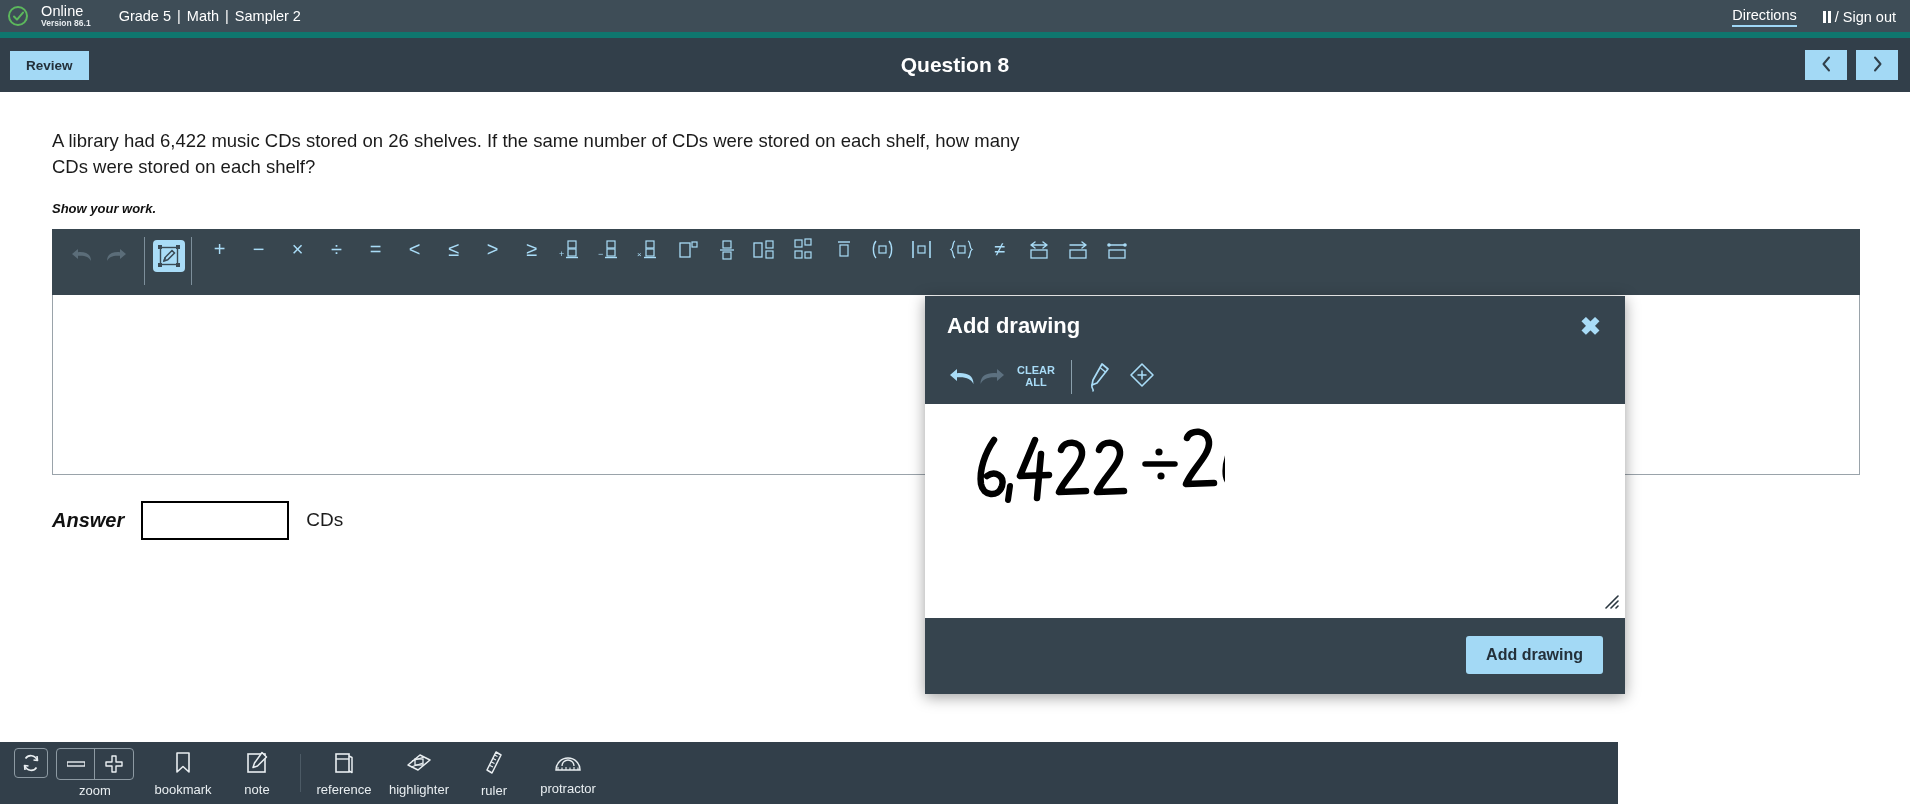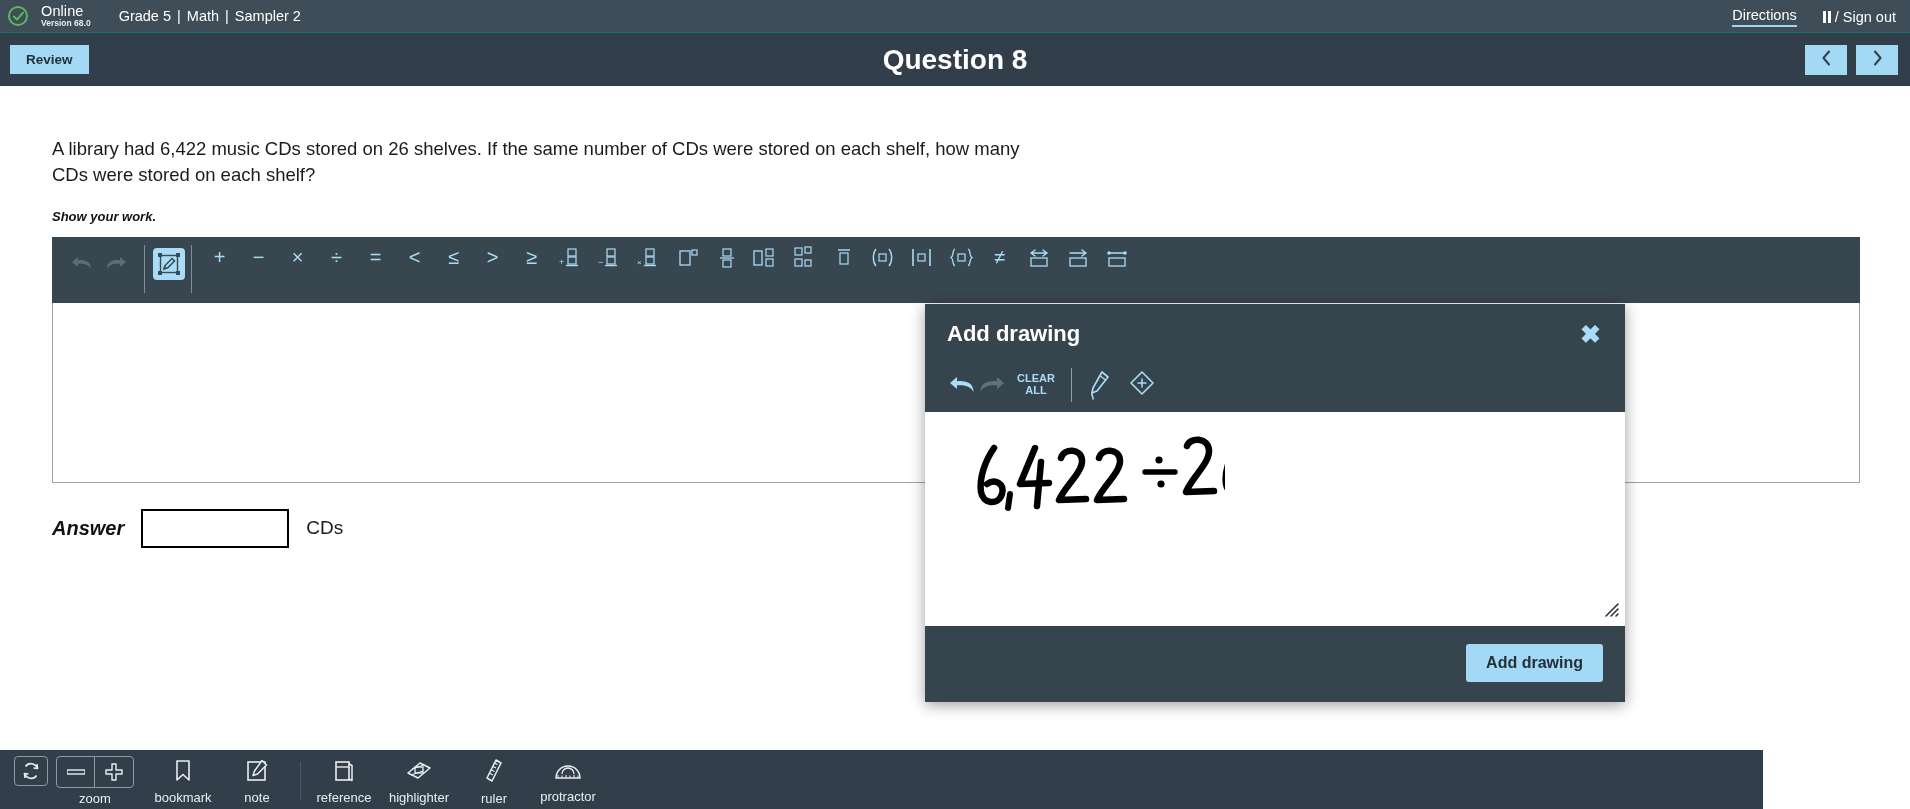--- a/index.html
+++ b/index.html
@@ -46,50 +46,50 @@
     font-size: 14.5px; color: #ffffff;
     border-bottom: 2px solid #9ed6f5; padding-bottom: 2px;
     cursor: pointer;
   }
   .signout { display: flex; align-items: center; gap: 3px; font-size: 14.5px; cursor: pointer; }
   .pausebars { display: inline-flex; gap: 2px; margin-right: 1px; }
   .pausebars i { display: block; width: 3px; height: 12px; background: #fff; }
 
   
   .qbar {
-    height: 54px;
+    height: 60px;
     background: #323f4a;
     display: flex; align-items: center;
     position: relative;
-    border-top: 1px solid #0f766e;
+    border-top: 6px solid #0f766e;
   }
   .review-btn {
     margin-left: 10px;
     background: #a3d9f5; color: #23303a;
     border: none; font-size: 13.5px; font-weight: bold;
     padding: 7px 16px; cursor: pointer;
     font-family: "Liberation Sans", sans-serif;
   }
   .qtitle {
     position: absolute; left: 0; right: 0; text-align: center;
-    color: #ffffff; font-size: 28px; font-weight: bold;
+    color: #ffffff; font-size: 21px; font-weight: bold;
     pointer-events: none;
   }
   .qnav { position: absolute; right: 12px; display: flex; gap: 9px; }
   .qnav button {
     width: 42px; height: 30px; background: #a3d9f5; border: none;
     cursor: pointer; color: #31404b; font-size: 17px; line-height: 1;
     display: flex; align-items: center; justify-content: center;
     font-family: "Liberation Sans", sans-serif;
   }
 
   
   .content { position: relative; height: 676px; background: #ffffff; padding: 0 0 0 52px; }
   .qtext {
-    margin-top: 50px; font-size: 18.5px; color: #1b1b1b;
+    margin-top: 36px; font-size: 18.5px; color: #1b1b1b;
     line-height: 1.42; max-width: 990px;
   }
   .showwork { margin-top: 20px; font-size: 13px; font-weight: bold; font-style: italic; color: #111; }
 
   
   .editor { margin-top: 13px; width: 1808px; }
   .mtoolbar {
     background: #38464f; padding: 6px 10px 8px 10px;
     display: flex; align-items: flex-start; gap: 0;
     min-height: 66px;
@@ -160,21 +160,21 @@
   .grip { position: absolute; right: 6px; bottom: 5px; }
   .dlg-foot { padding: 18px 22px 20px 22px; display: flex; justify-content: flex-end; }
   .add-draw-btn {
     background: #a3d9f5; color: #23303a; border: none; border-radius: 3px;
     font-size: 16px; font-weight: bold; padding: 10px 20px; cursor: pointer;
     font-family: "Liberation Sans", sans-serif;
   }
 
   
   .bottombar {
-    position: absolute; left: 0; bottom: 0; width: 1763px; height: 62px;
+    position: absolute; left: 0; bottom: 0; width: 1618px; height: 62px;
     background: #323f4a; display: flex; align-items: center;
     padding-left: 14px; gap: 0;
   }
   .btool {
     display: flex; flex-direction: column; align-items: center;
     justify-content: flex-start; cursor: pointer; color: #e9eef1;
     font-size: 13px; min-width: 74px; gap: 5px; padding: 0 8px;
   }
   .btool .lbl { line-height: 1; }
   .zoom-group { display: flex; align-items: flex-start; gap: 8px; padding-right: 12px; }
@@ -199,21 +199,21 @@
 
 <div class="topbar">
   <div class="brand">
     <div class="brand-check">
       <svg width="11" height="11" viewBox="0 0 11 11">
           <path d="M1 5.5 L4 8.6 L10 1.6" stroke="#5cb85c" stroke-width="2" fill="none" stroke-linecap="round" stroke-linejoin="round"></path>
         </svg>
     </div>
     <div class="brand-text">
       <div class="brand-name">Online</div>
-      <div class="brand-ver">Version 68.0</div>
+      <div class="brand-ver">Version 86.1</div>
     </div>
   </div>
 
   <div class="crumbs">
     <span>Grade 5</span>
     <span class="sep">|</span>
     <span>Math</span>
     <span class="sep">|</span>
     <span>Sampler 2</span>
   </div>

